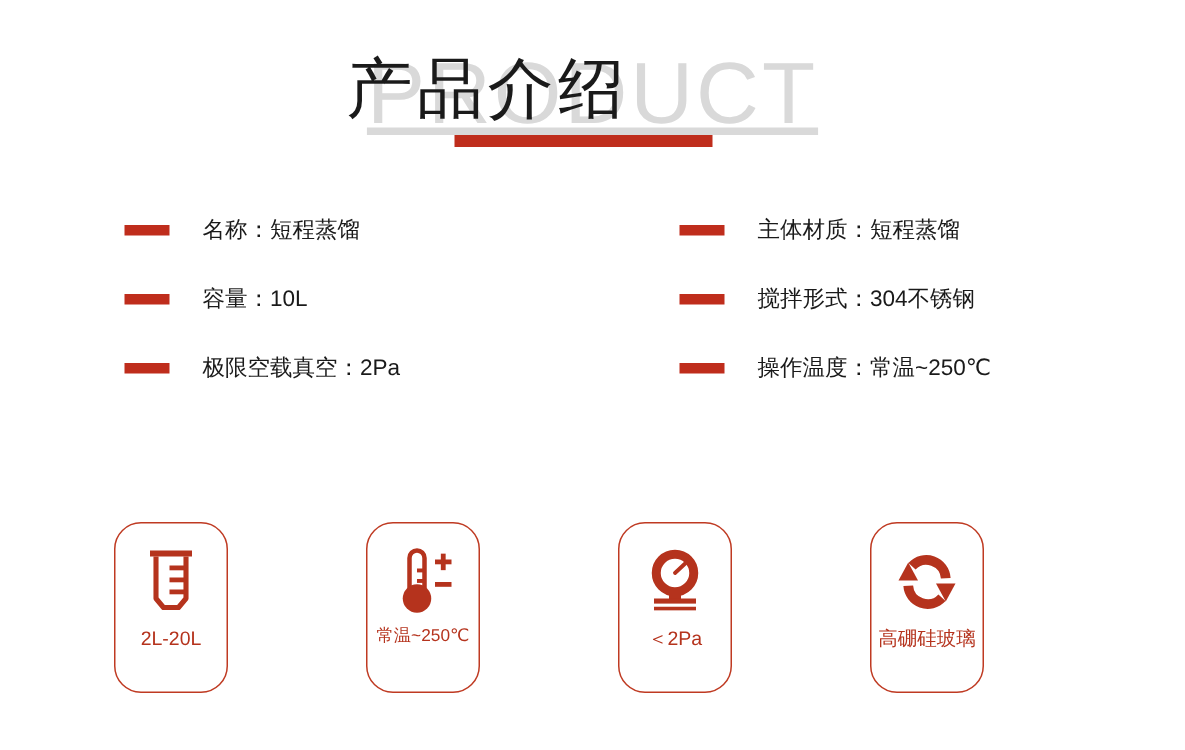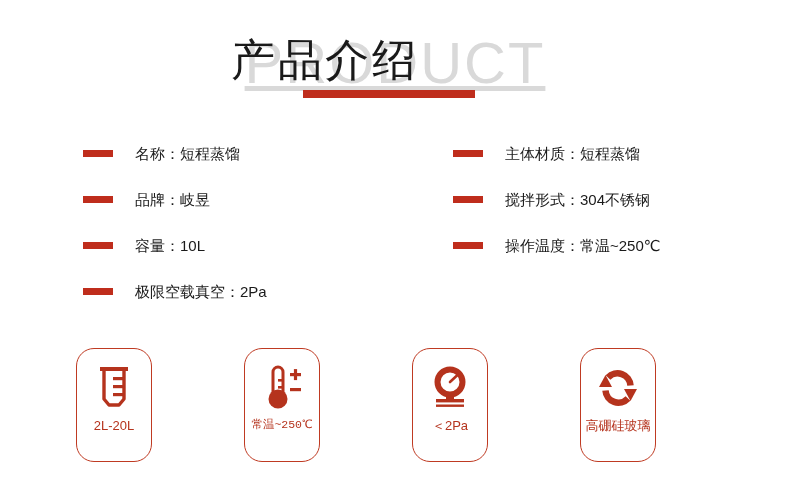--- a/index.html
+++ b/index.html
@@ -111,21 +111,21 @@
     border: 1.6px solid #bf3a22;
     border-radius: 18px;
     box-sizing: border-box;
     background: #ffffff;
     display: flex;
     flex-direction: column;
     align-items: center;
     justify-content: flex-start;
   }
   .card:nth-child(1) { left: 0px; align-items: center; }
-  .card:nth-child(2) { left: 168px; font-family: Liberation Mono, monospace; }
+  .card:nth-child(2) { left: 168px; }
   .card:nth-child(3) { left: 336px; }
   .card:nth-child(4) { left: 504px; }
 
   .card-icon {
     margin-top: 14px;
     width: 48px;
     height: 50px;
     display: flex;
     align-items: center;
     justify-content: center;
@@ -148,24 +148,20 @@
   <div class="title">产品介绍</div>
   <div class="title-rule"></div>
 </div>
 
 <div class="specs">
 
   <div class="spec-col left">
     <div class="spec-row">
       <span class="spec-dash"></span>
       <span class="spec-text">名称：短程蒸馏</span>
-    </div>
-    <div class="spec-row">
-      <span class="spec-dash"></span>
-      <span class="spec-text">品牌：岐昱</span>
     </div>
     <div class="spec-row">
       <span class="spec-dash"></span>
       <span class="spec-text">容量：10L</span>
     </div>
     <div class="spec-row">
       <span class="spec-dash"></span>
       <span class="spec-text">极限空载真空：2Pa</span>
     </div>
   </div>

